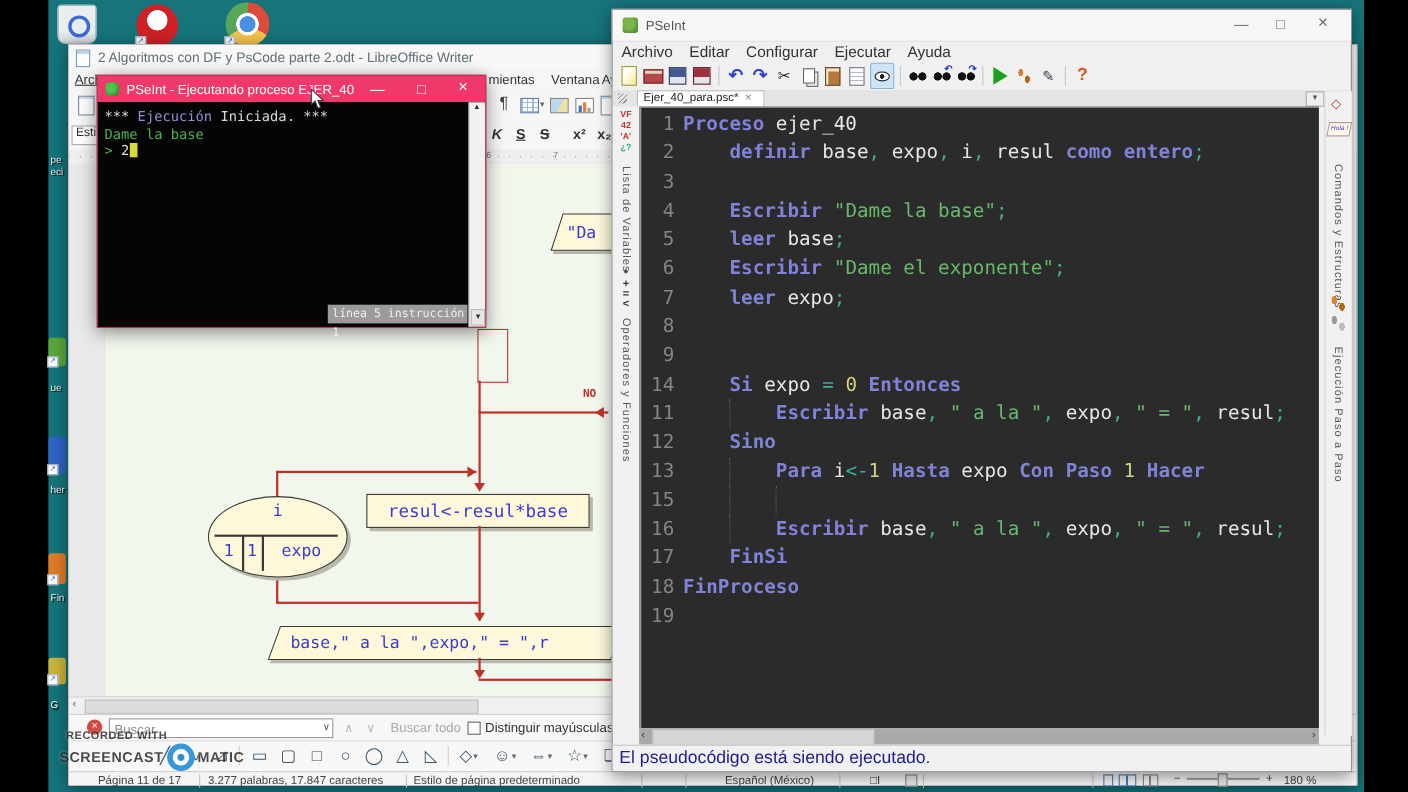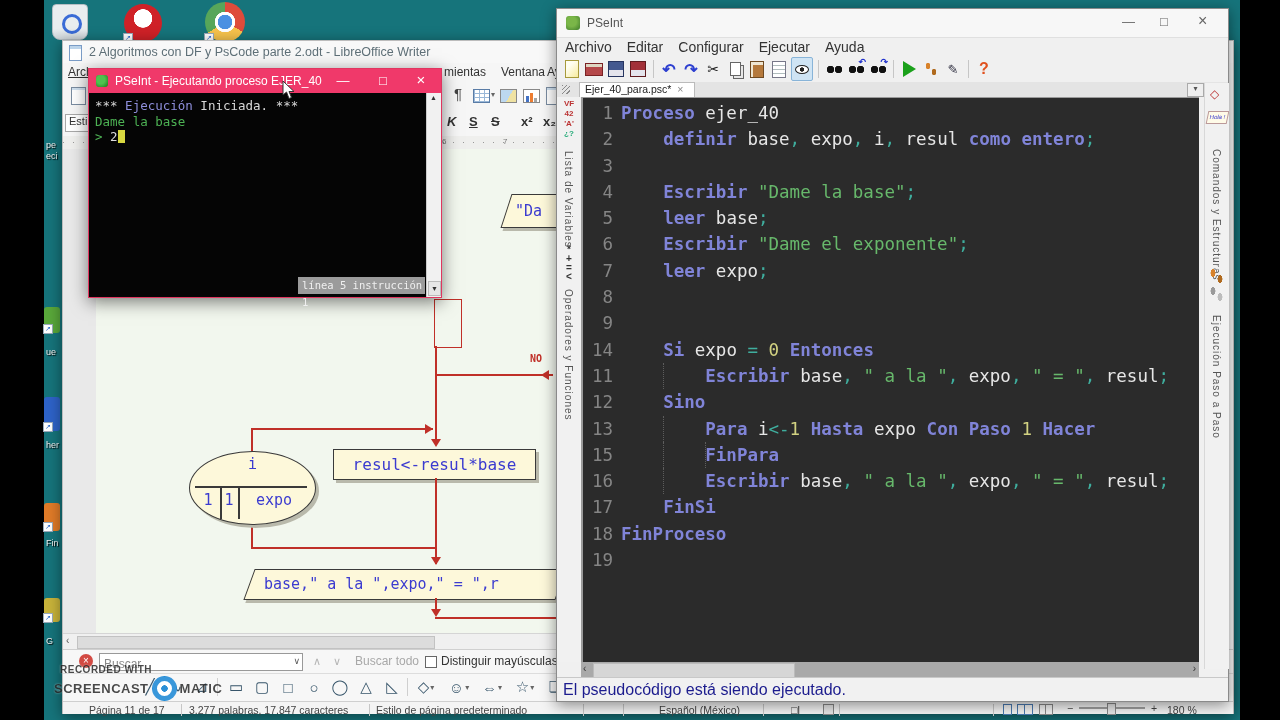--- a/index.html
+++ b/index.html
@@ -346,21 +346,21 @@
           <div class="cl"><span class="ln">4</span><span class="cx"><span class="tk-p">    </span><span class="tk-k">Escribir</span><span class="tk-p"> </span><span class="tk-s">"Dame la base"</span><span class="tk-o">;</span></span></div>
           <div class="cl"><span class="ln">5</span><span class="cx"><span class="tk-p">    </span><span class="tk-k">leer</span><span class="tk-p"> base</span><span class="tk-o">;</span></span></div>
           <div class="cl"><span class="ln">6</span><span class="cx"><span class="tk-p">    </span><span class="tk-k">Escribir</span><span class="tk-p"> </span><span class="tk-s">"Dame el exponente"</span><span class="tk-o">;</span></span></div>
           <div class="cl"><span class="ln">7</span><span class="cx"><span class="tk-p">    </span><span class="tk-k">leer</span><span class="tk-p"> expo</span><span class="tk-o">;</span></span></div>
           <div class="cl"><span class="ln">8</span><span class="cx"></span></div>
           <div class="cl"><span class="ln">9</span></div>
           <div class="cl"><span class="ln">14</span><span class="cx"><span class="tk-p">    </span><span class="tk-k">Si</span><span class="tk-p"> expo </span><span class="tk-o">=</span><span class="tk-p"> </span><span class="tk-n">0</span><span class="tk-p"> </span><span class="tk-k">Entonces</span></span></div>
           <div class="cl"><span class="ln">11</span><span class="cx"><span class="tk-p">        </span><span class="tk-k">Escribir</span><span class="tk-p"> base</span><span class="tk-o">,</span><span class="tk-p"> </span><span class="tk-s">" a la "</span><span class="tk-o">,</span><span class="tk-p"> expo</span><span class="tk-o">,</span><span class="tk-p"> </span><span class="tk-s">" = "</span><span class="tk-o">,</span><span class="tk-p"> resul</span><span class="tk-o">;</span></span><span class="guide" style="left: 80px;"></span></div>
           <div class="cl"><span class="ln">12</span><span class="cx"><span class="tk-p">    </span><span class="tk-k">Sino</span></span></div>
           <div class="cl"><span class="ln">13</span><span class="cx"><span class="tk-p">        </span><span class="tk-k">Para</span><span class="tk-p"> i</span><span class="tk-o">&lt;-</span><span class="tk-n">1</span><span class="tk-p"> </span><span class="tk-k">Hasta</span><span class="tk-p"> expo </span><span class="tk-k">Con</span><span class="tk-p"> </span><span class="tk-k">Paso</span><span class="tk-p"> </span><span class="tk-n">1</span><span class="tk-p"> </span><span class="tk-k">Hacer</span></span><span class="guide" style="left: 80px;"></span></div>
-          <div class="cl"><span class="ln">15</span><span class="cx"><span class="tk-p">        </span><span class="tk-k">FinPara</span></span><span class="guide" style="left: 80px;"></span><span class="guide" style="left: 122px;"></span></div>
+          <div class="cl"><span class="ln">15</span><span class="guide" style="left: 80px;"></span><span class="guide" style="left: 122px;"></span></div>
           <div class="cl"><span class="ln">16</span><span class="cx"><span class="tk-p">        </span><span class="tk-k">Escribir</span><span class="tk-p"> base</span><span class="tk-o">,</span><span class="tk-p"> </span><span class="tk-s">" a la "</span><span class="tk-o">,</span><span class="tk-p"> expo</span><span class="tk-o">,</span><span class="tk-p"> </span><span class="tk-s">" = "</span><span class="tk-o">,</span><span class="tk-p"> resul</span><span class="tk-o">;</span></span><span class="guide" style="left: 80px;"></span></div>
           <div class="cl"><span class="ln">17</span><span class="cx"><span class="tk-p">    </span><span class="tk-k">FinSi</span></span></div>
           <div class="cl"><span class="ln">18</span><span class="cx"><span class="tk-k">FinProceso</span></span></div>
           <div class="cl"><span class="ln">19</span><span class="cx"></span></div>
         </div>
     </div>
 
     <div class="a" style="left:647px;top:74px;width:24px;height:586px;background:#f1f1f1;border-left:1px solid #d8d8d8">
       <span class="a" style="left:5px;top:4px;font-size:12px;color:#b33">◇</span>
       <span class="a" style="left:2px;top:28px;width:19px;height:11px;background:#fffbe8;border:1px solid #b99;transform:skewX(-12deg);font-size:6px;color:#33c;text-align:center;line-height:11px">Hola !</span>

